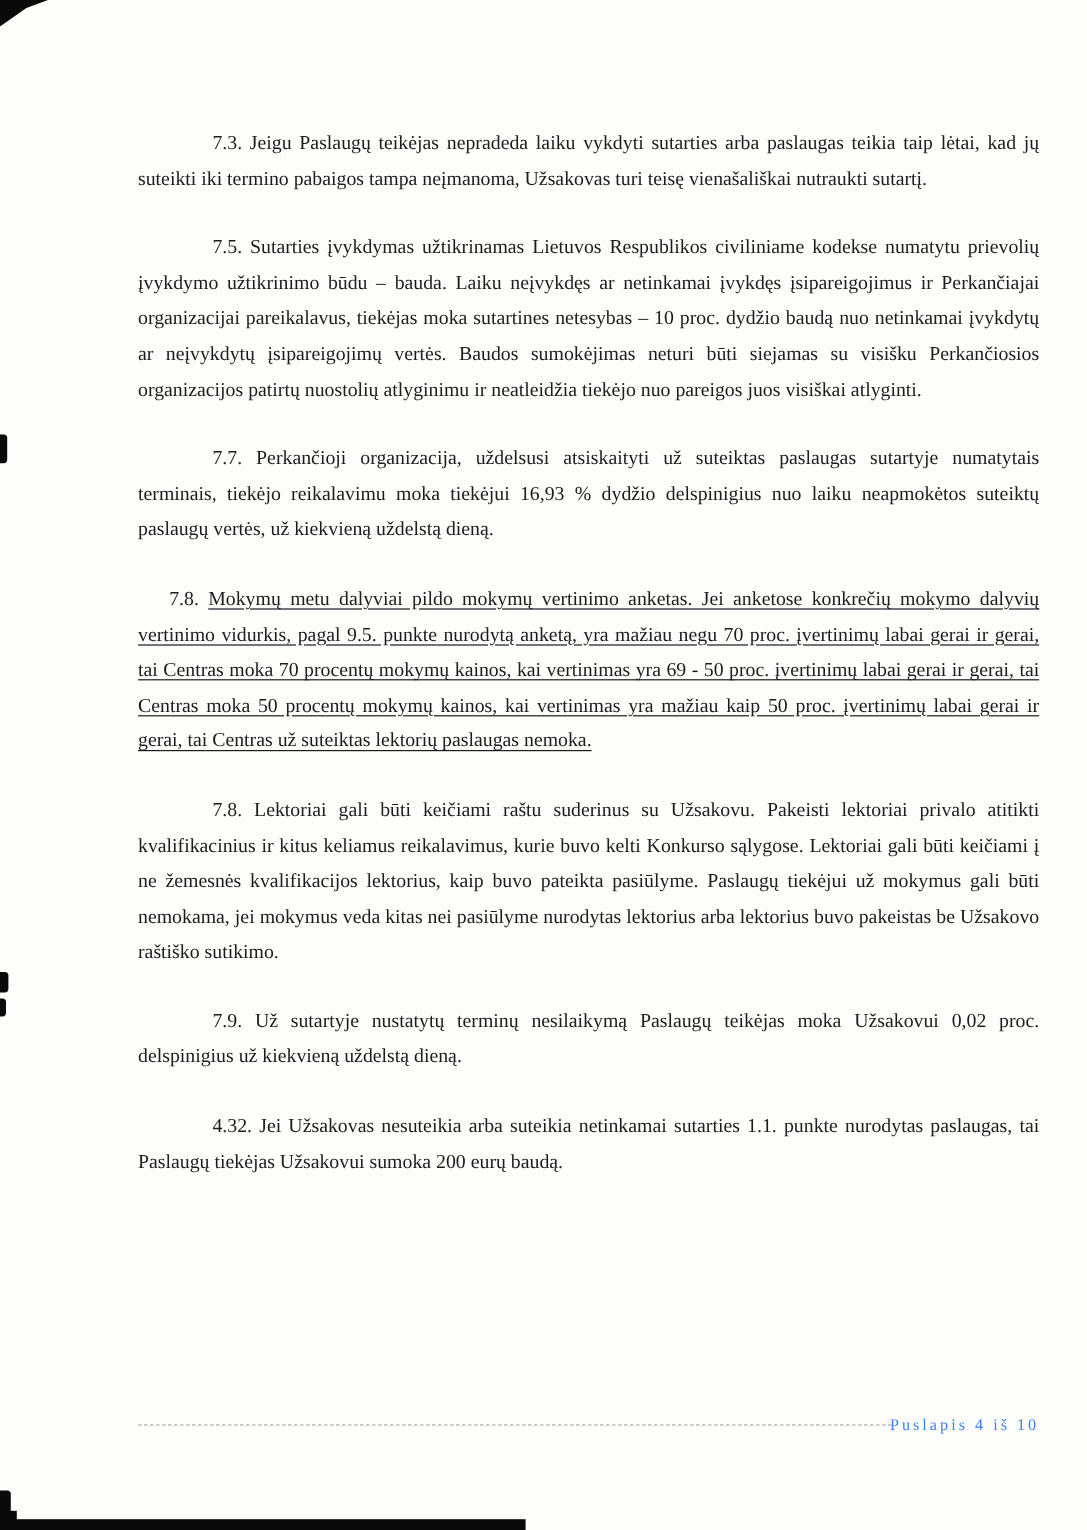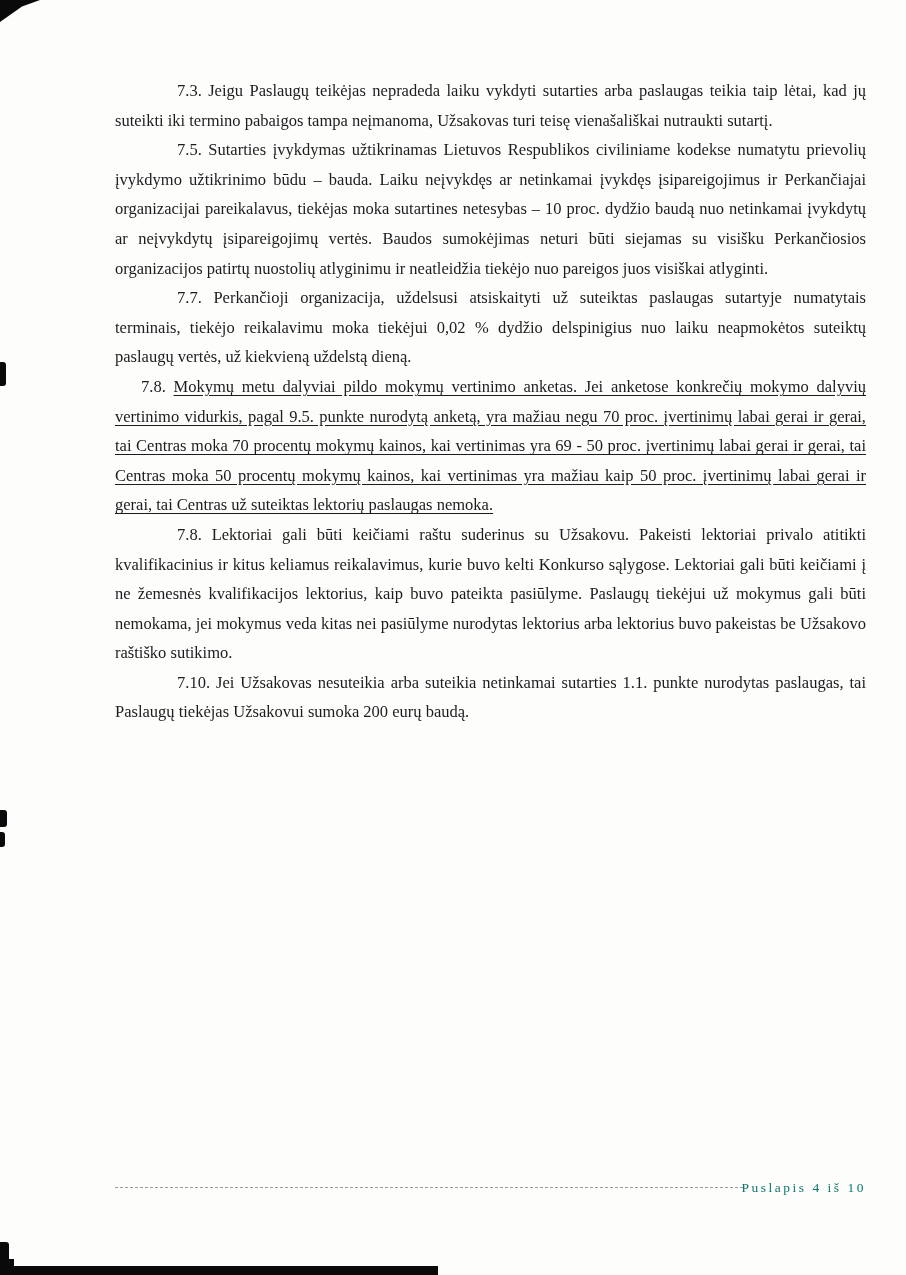--- a/index.html
+++ b/index.html
@@ -19,38 +19,38 @@
     position: absolute;
     left: 115px;
     top: 76px;
     width: 751px;
     font-size: 16.5px;
     line-height: 29.6px;
     text-align: justify;
     color: #1c1c1e;
   }
 
-  .para { text-indent: 62px; }
+  .para { text-indent: 62px; margin-top: 28px; }
   .para.indent-small { text-indent: 26px; }
   .underline { text-decoration: underline; text-underline-offset: 3px; }
 
   .footer-line {
     position: absolute;
     left: 115px;
     top: 1187px;
     width: 628px;
     border-top: 1.5px dashed #9b9b97;
   }
   .footer-text {
     position: absolute;
     right: 40px;
     top: 1180px;
     font-size: 13.5px;
     letter-spacing: 2.5px;
-    color: #0f766e;
+    color: #3b82f6;
   }
 
   
   .scan-mark { position: absolute; background: #0a0a0a; }
   .mark-corner-tl {
     left: 0; top: 0; width: 40px; height: 22px;
     clip-path: polygon(0 0, 100% 0, 55% 30%, 0 100%);
   }
   .mark-left-1 { left: 0; top: 362px; width: 6px; height: 24px; border-radius: 0 3px 3px 0; }
   .mark-left-2 { left: 0; top: 810px; width: 7px; height: 17px; border-radius: 0 3px 3px 0; }
@@ -68,22 +68,23 @@
   <div class="scan-mark mark-left-1"></div>
   <div class="scan-mark mark-left-2"></div>
   <div class="scan-mark mark-left-3"></div>
   <div class="scan-mark mark-left-4"></div>
   <div class="scan-mark mark-bottom-bar2"></div>
   <div class="scan-mark mark-bottom-bar"></div>
 
   <div class="content">
     <p class="para">7.3. Jeigu Paslaugų teikėjas nepradeda laiku vykdyti sutarties arba paslaugas teikia taip lėtai, kad jų suteikti iki termino pabaigos tampa neįmanoma, Užsakovas turi teisę vienašališkai nutraukti sutartį.</p>
     <p class="para">7.5. Sutarties įvykdymas užtikrinamas Lietuvos Respublikos civiliniame kodekse numatytu prievolių įvykdymo užtikrinimo būdu – bauda. Laiku neįvykdęs ar netinkamai įvykdęs įsipareigojimus ir Perkančiajai organizacijai pareikalavus, tiekėjas moka sutartines netesybas – 10 proc. dydžio baudą nuo netinkamai įvykdytų ar neįvykdytų įsipareigojimų vertės. Baudos sumokėjimas neturi būti siejamas su visišku Perkančiosios organizacijos patirtų nuostolių atlyginimu ir neatleidžia tiekėjo nuo pareigos juos visiškai atlyginti.</p>
-    <p class="para">7.7. Perkančioji organizacija, uždelsusi atsiskaityti už suteiktas paslaugas sutartyje numatytais terminais, tiekėjo reikalavimu moka tiekėjui 0,02 % dydžio delspinigius nuo laiku neapmokėtos suteiktų paslaugų vertės, už kiekvieną uždelstą dieną.</p>
+    <p class="para">7.7. Perkančioji organizacija, uždelsusi atsiskaityti už suteiktas paslaugas sutartyje numatytais terminais, tiekėjo reikalavimu moka tiekėjui 16,93 % dydžio delspinigius nuo laiku neapmokėtos suteiktų paslaugų vertės, už kiekvieną uždelstą dieną.</p>
     <p class="para indent-small"><span>7.8. </span><span class="underline">Mokymų metu dalyviai pildo mokymų vertinimo anketas. Jei anketose konkrečių mokymo dalyvių vertinimo vidurkis, pagal 9.5. punkte nurodytą anketą, yra mažiau negu 70 proc. įvertinimų labai gerai ir gerai, tai Centras moka 70 procentų mokymų kainos, kai vertinimas yra 69 - 50 proc. įvertinimų labai gerai ir gerai, tai Centras moka 50 procentų mokymų kainos, kai vertinimas yra mažiau kaip 50 proc. įvertinimų labai gerai ir gerai, tai Centras už suteiktas lektorių paslaugas nemoka.</span></p>
     <p class="para">7.8. Lektoriai gali būti keičiami raštu suderinus su Užsakovu. Pakeisti lektoriai privalo atitikti kvalifikacinius ir kitus keliamus reikalavimus, kurie buvo kelti Konkurso sąlygose. Lektoriai gali būti keičiami į ne žemesnės kvalifikacijos lektorius, kaip buvo pateikta pasiūlyme. Paslaugų tiekėjui už mokymus gali būti nemokama, jei mokymus veda kitas nei pasiūlyme nurodytas lektorius arba lektorius buvo pakeistas be Užsakovo raštiško sutikimo.</p>
-    <p class="para">7.10. Jei Užsakovas nesuteikia arba suteikia netinkamai sutarties 1.1. punkte nurodytas paslaugas, tai Paslaugų tiekėjas Užsakovui sumoka 200 eurų baudą.</p>
+    <p class="para">7.9. Už sutartyje nustatytų terminų nesilaikymą Paslaugų teikėjas moka Užsakovui 0,02 proc.  delspinigius už kiekvieną uždelstą dieną.</p>
+    <p class="para">4.32. Jei Užsakovas nesuteikia arba suteikia netinkamai sutarties 1.1. punkte nurodytas paslaugas, tai Paslaugų tiekėjas Užsakovui sumoka 200 eurų baudą.</p>
   </div>
 
   <div class="footer-line"></div>
   <div class="footer-text">Puslapis 4 iš 10</div>
 
 </div>
 
 </body></html>

